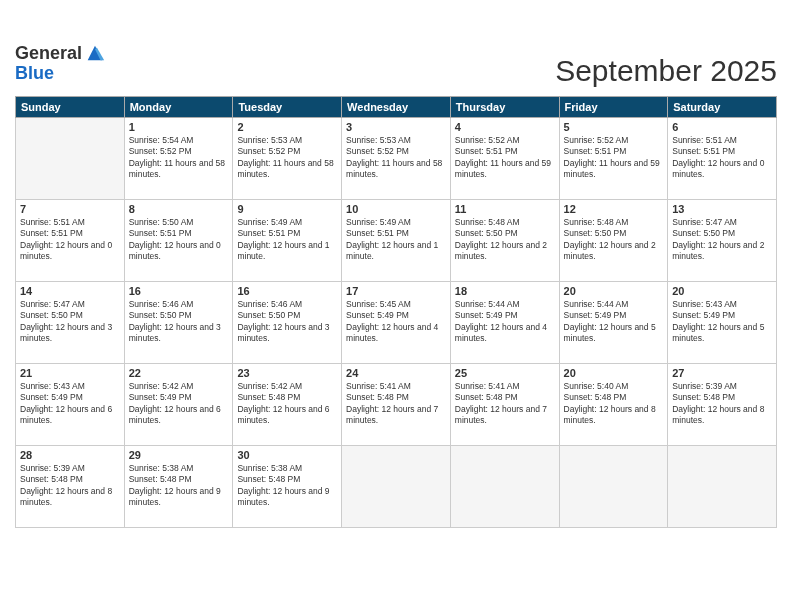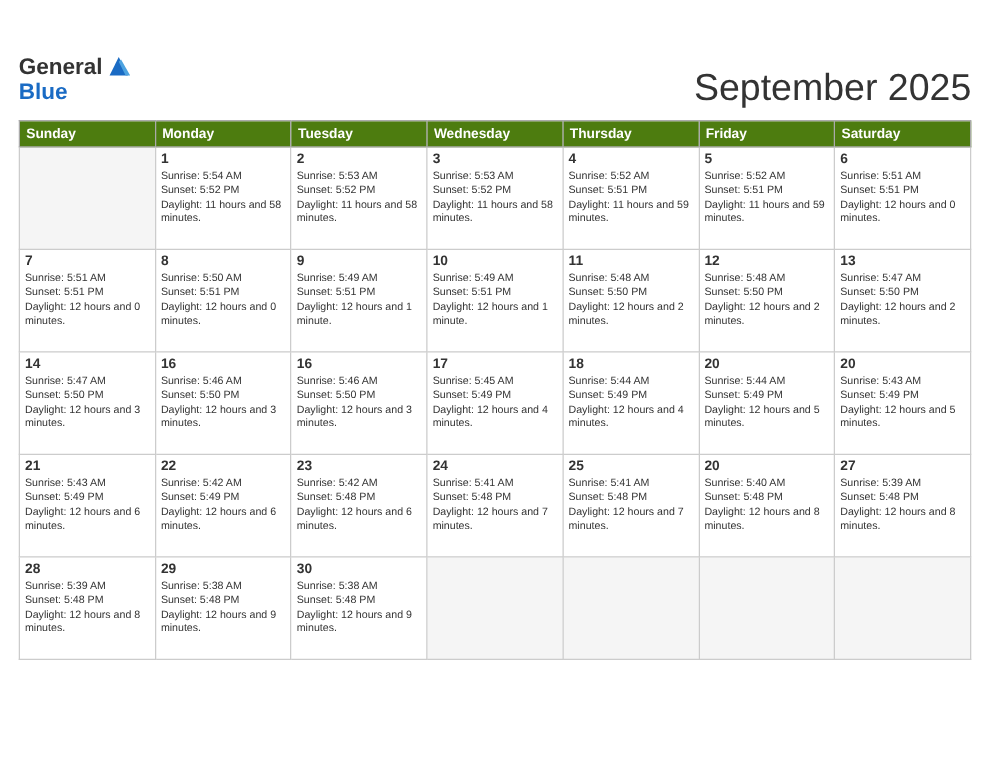--- a/index.html
+++ b/index.html
@@ -51,21 +51,21 @@
     .location {
       font-size: 13px;
       color: #555;
     }
     .calendar {
       width: 100%;
       border-collapse: collapse;
       table-layout: fixed;
     }
     .calendar th {
-      background: #4d7c0f;
+      background: #0c4a6e;
       color: #fff;
       font-size: 11px;
       font-weight: bold;
       padding: 4px 5px;
       text-align: left;
       border: 1px solid #aaa;
     }
     .calendar td {
       vertical-align: top;
       border: 1px solid #ccc;

